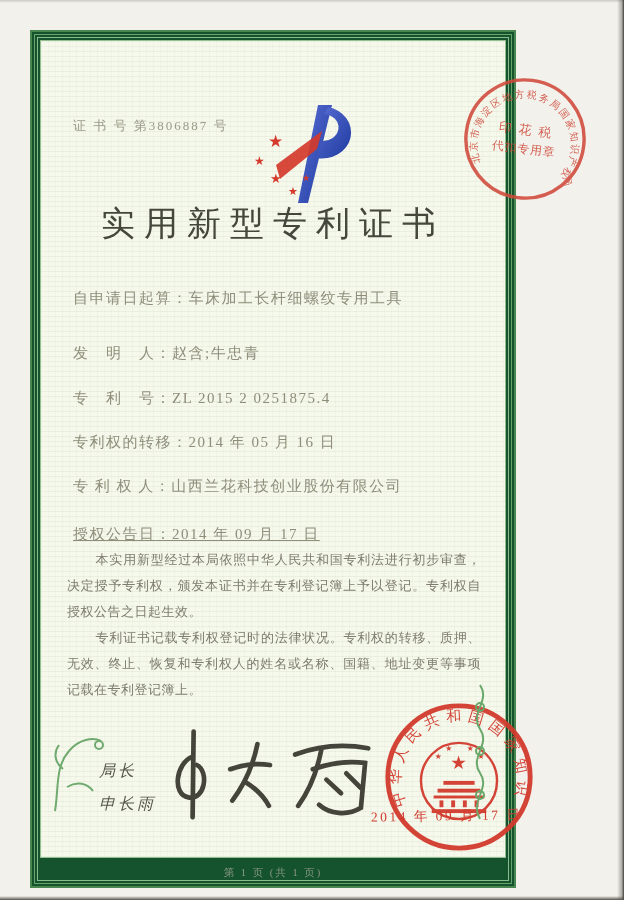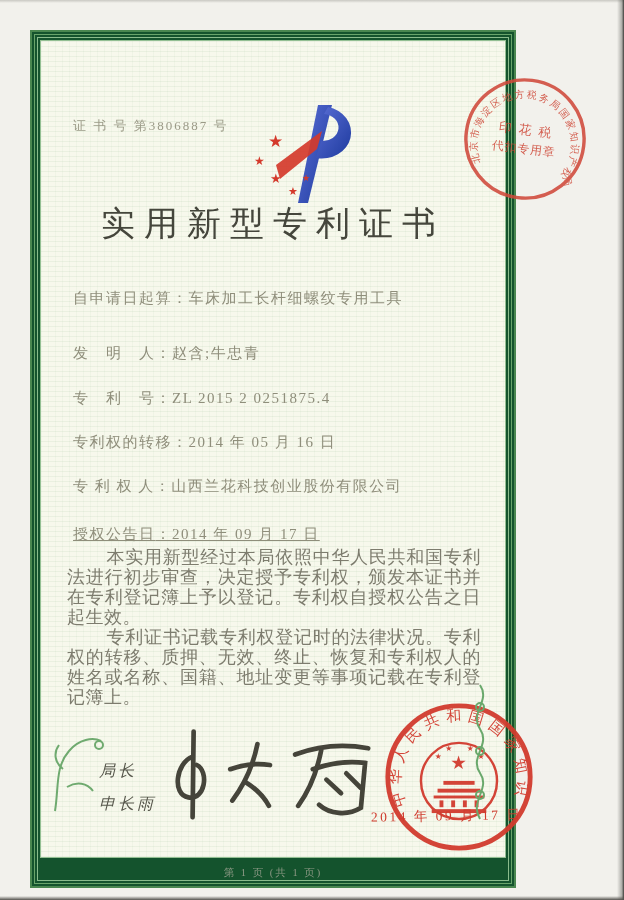--- a/index.html
+++ b/index.html
@@ -46,21 +46,21 @@
   .field-row{font-size:15px;color:#8f8e7b;letter-spacing:1.5px;white-space:nowrap;}
   .fr1{position:absolute;top:2px;}
   .fr2{position:absolute;top:57px;}
   .fr3{position:absolute;top:102px;}
   .fr4{position:absolute;top:146px;}
   .fr5{position:absolute;top:190px;}
   .fr6{position:absolute;top:238px;text-decoration:underline;}
 
   .body-text{
     position:absolute;left:26px;right:24px;top:506px;
-    font-size:18px;line-height:20px;color:#7d7c6e;
+    font-size:13px;line-height:26px;color:#7d7c6e;
     text-align:justify;letter-spacing:.5px;
   }
   .body-text p{margin:0;text-indent:2.2em;}
 
   .director{position:absolute;left:58px;top:720px;font-size:16px;color:#56564b;letter-spacing:3px;font-style:italic;}
   .director div{margin-bottom:12px;}
   .signature{position:absolute;left:120px;top:678px;width:220px;height:115px;}
 
   .office-seal{position:absolute;left:340px;top:658px;width:156px;height:156px;opacity:.95;}
   .seal-date{

